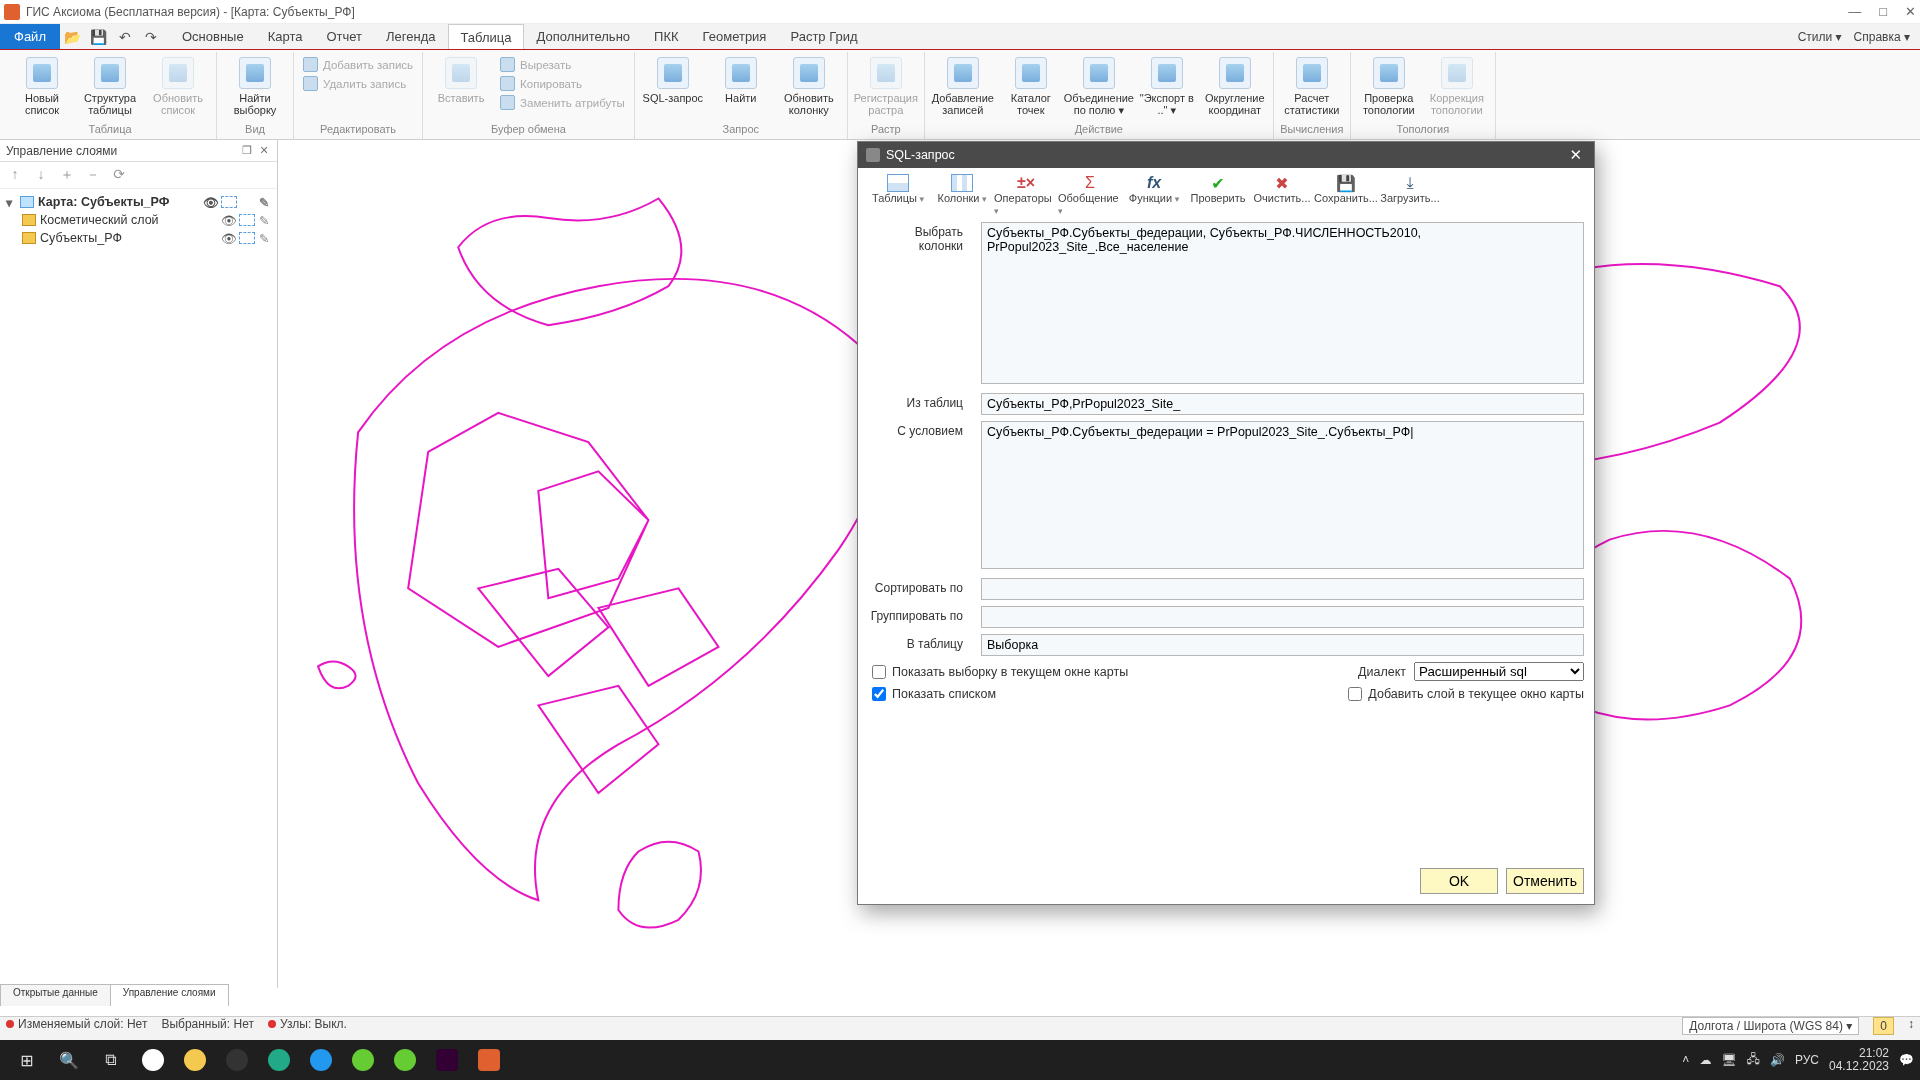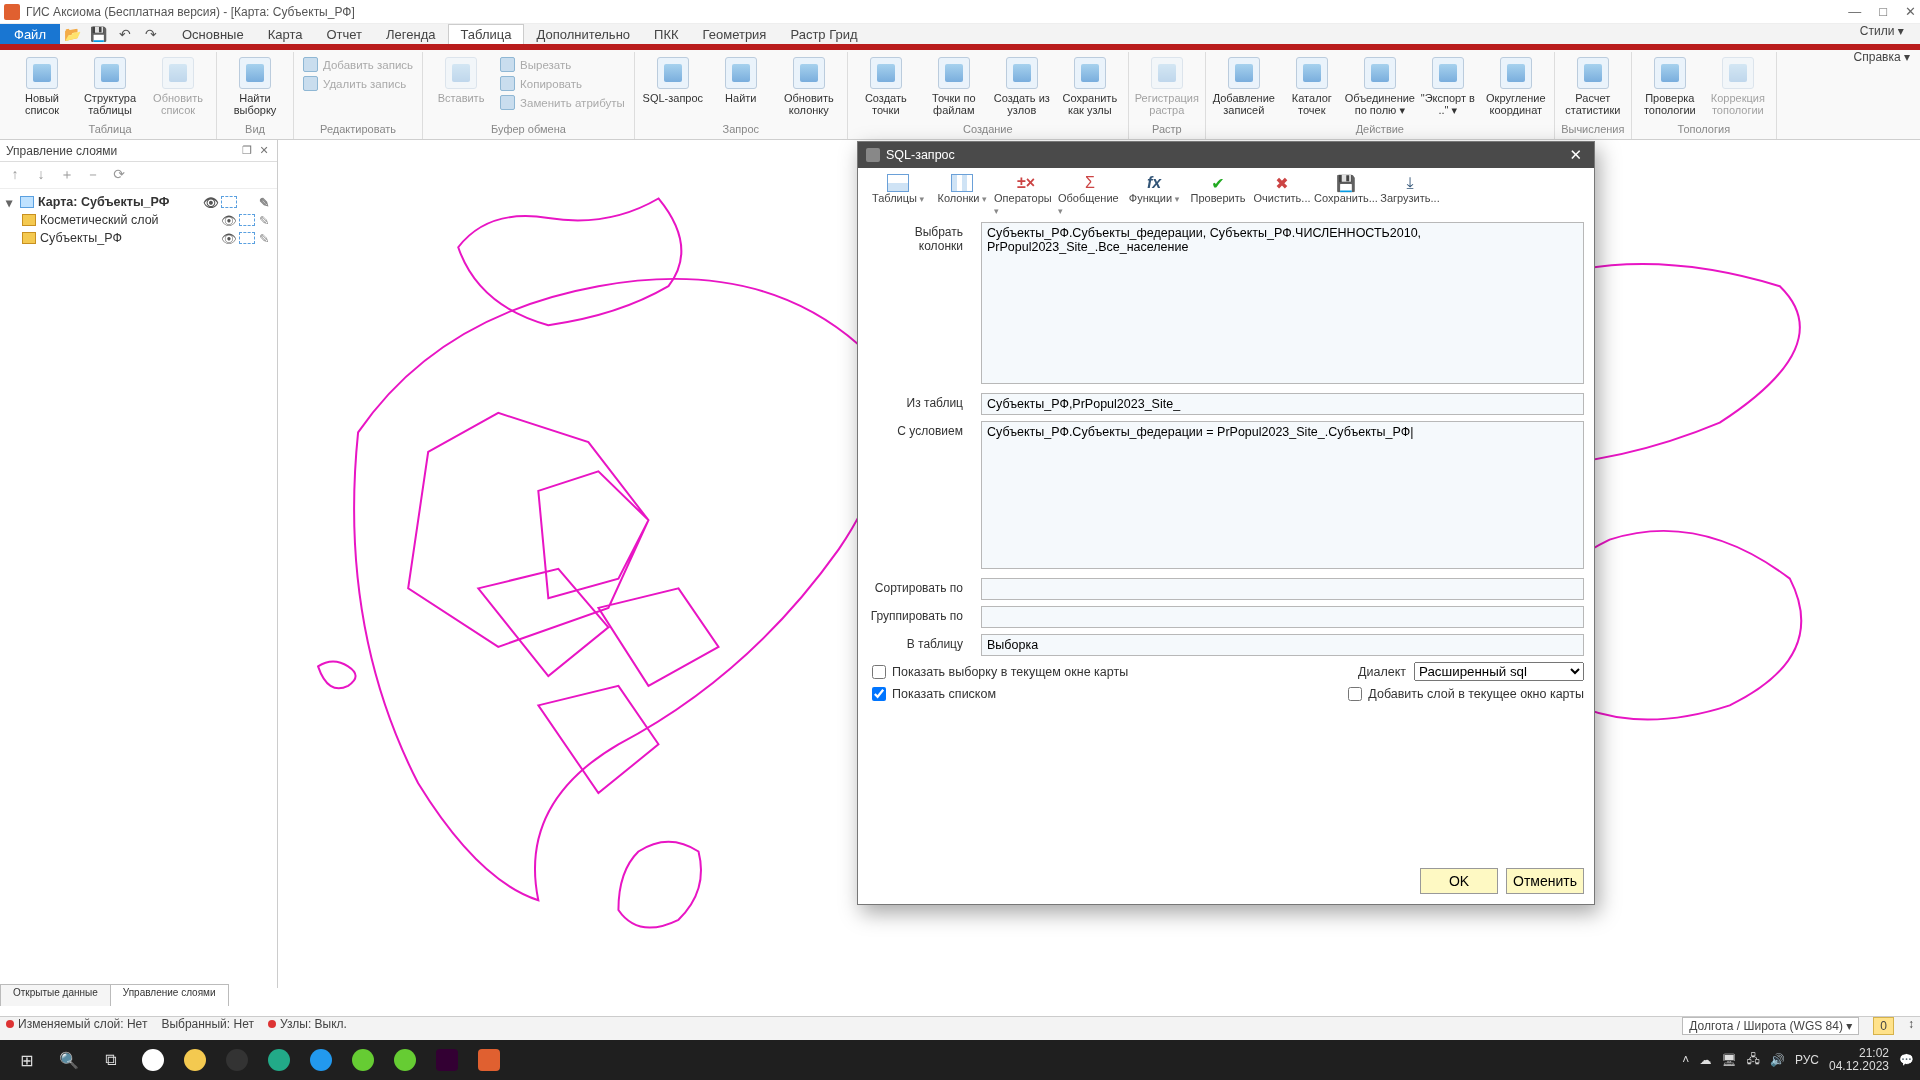--- a/index.html
+++ b/index.html
@@ -6,28 +6,28 @@
 html, body { width: 1920px; height: 1080px; overflow: hidden; background: #fff; font-size: 14px; color: #333; }
 
 
 .titlebar { height: 24px; background: #fff; display: flex; align-items: center; padding: 0 4px; border-bottom: 1px solid #eee; }
 .titlebar .app-icon { width: 16px; height: 16px; background: #e06030; border-radius: 2px; margin-right: 6px; }
 .titlebar .title { font-size: 12px; color: #555; flex: 1; }
 .titlebar .win-controls { display: flex; gap: 18px; font-size: 13px; color: #666; }
 .titlebar .win-controls span { cursor: pointer; }
 
 
-.menubar { height: 26px; background: #f3f3f3; display: flex; align-items: stretch; border-bottom: 6px solid #b91c1c; }
+.menubar { height: 26px; background: #f3f3f3; display: flex; align-items: stretch; border-bottom: 1px solid #b91c1c; }
 .file-btn { background: #1976d2; color: #fff; padding: 0 14px; display: flex; align-items: center; font-size: 13px; cursor: pointer; }
 .menubar .qa { width: 26px; display:flex; align-items:center; justify-content:center; font-size:14px; color:#555; cursor:pointer; }
 .menubar .tabs { display: flex; align-items: stretch; margin-left: 6px; }
 .menubar .tab { padding: 0 12px; display:flex; align-items:center; font-size: 13px; color:#444; cursor:pointer; }
 .menubar .tab.active { background:#fff; border:1px solid #ccc; border-bottom:none; }
 .menubar .spacer { flex:1; }
-.menubar .right { display:flex; align-items:center; gap:12px; padding-right:10px; font-size:12px; color:#444;flex-direction:column; }
+.menubar .right { display:flex; align-items:center; gap:12px; padding-right:10px; font-size:12px; color:#444; }
 
 
 .ribbon { height: 90px; background: #f9f9f9; border-bottom: 1px solid #cfcfcf; display: flex; align-items: stretch; padding: 2px 4px 0 4px; }
 .rgroup { display:flex; flex-direction:column; align-items:center; border-right:1px solid #ddd; padding: 2px 6px 0 6px; }
 .rgroup-body { display:flex; align-items:flex-start; gap:4px; flex:1; }
 .rgroup-label { font-size: 11px; color:#888; height:16px; }
 .big-btn { display:flex; flex-direction:column; align-items:center; width:64px; cursor:pointer; padding-top:3px; }
 .big-btn.disabled { opacity: .45; cursor: default; }
 .big-btn .icon { width:32px; height:32px; border:1px solid #bcd; background:#eaf3fb; border-radius:3px; position:relative; }
 .big-btn .icon::after { content:""; position:absolute; inset:6px; background: linear-gradient(#8ac3e8,#4a90d0); border-radius:2px; opacity:.7; }
@@ -238,41 +238,20 @@
             <div class="lbl">Найти</div>
           </div>
         <div class="big-btn">
             <div class="icon"></div>
             <div class="lbl">Обновить колонку</div>
           </div>
       </div>
       <div class="rgroup-label">Запрос</div>
     </div>
 
-    <div class="rgroup">
-      <div class="rgroup-body">
-        <div class="big-btn">
-            <div class="icon"></div>
-            <div class="lbl">Создать точки</div>
-          </div>
-        <div class="big-btn">
-            <div class="icon"></div>
-            <div class="lbl">Точки по файлам</div>
-          </div>
-        <div class="big-btn">
-            <div class="icon"></div>
-            <div class="lbl">Создать из узлов</div>
-          </div>
-        <div class="big-btn">
-            <div class="icon"></div>
-            <div class="lbl">Сохранить как узлы</div>
-          </div>
-      </div>
-      <div class="rgroup-label">Создание</div>
-    </div>
 
     <div class="rgroup">
       <div class="rgroup-body">
         <div class="big-btn disabled">
             <div class="icon"></div>
             <div class="lbl">Регистрация растра</div>
           </div>
       </div>
       <div class="rgroup-label">Растр</div>
     </div>

